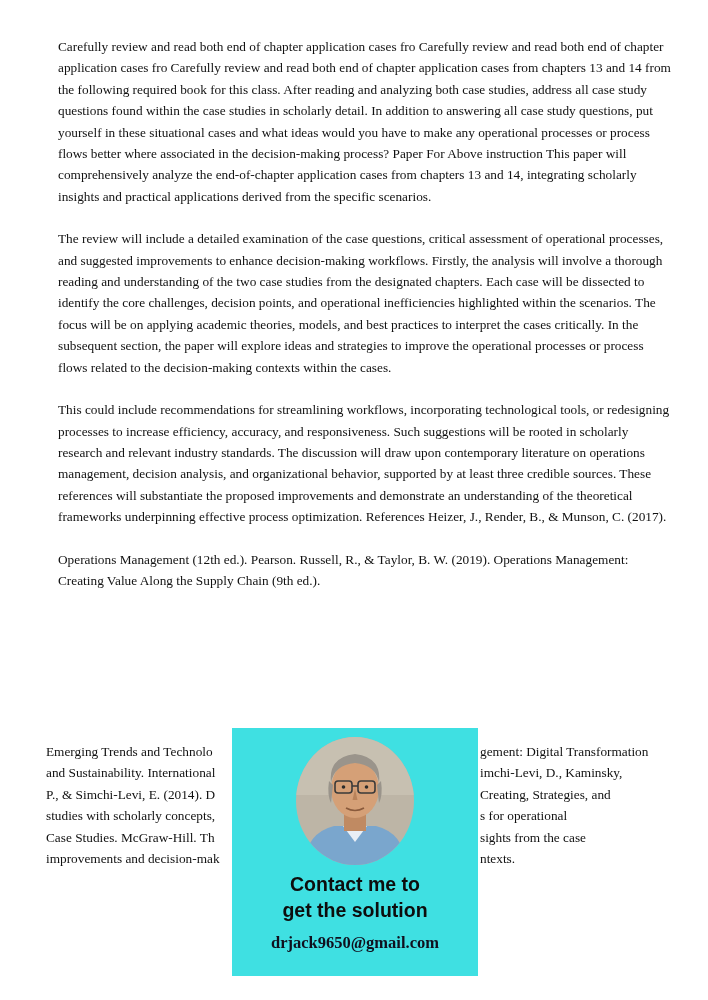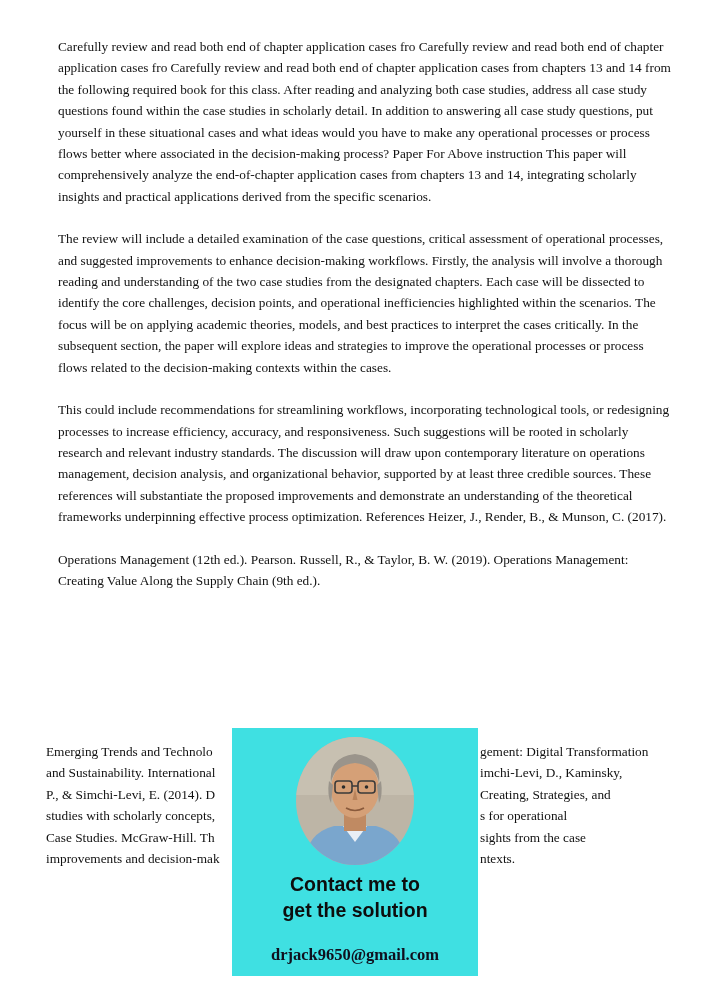--- a/index.html
+++ b/index.html
@@ -71,21 +71,21 @@
     color: #0d0d0d;
     text-align: center;
   }
   .contact-email {
     font-family: "Liberation Serif", serif;
     font-weight: bold;
     font-size: 16.5px;
     line-height: 24px;
     color: #10101e;
     text-align: center;
-    margin-top: 20px;
+    margin-top: 8px;
   }
 </style>
 </head>
 <body>
 
 <div class="text-block">
   <p>Carefully review and read both end of chapter application cases fro Carefully review and read both end of chapter application cases fro Carefully review and read both end of chapter application cases from chapters 13 and 14 from the following required book for this class. After reading and analyzing both case studies, address all case study questions found within the case studies in scholarly detail. In addition to answering all case study questions, put yourself in these situational cases and what ideas would you have to make any operational processes or process flows better where associated in the decision-making process? Paper For Above instruction This paper will comprehensively analyze the end-of-chapter application cases from chapters 13 and 14, integrating scholarly insights and practical applications derived from the specific scenarios.</p>
   <p>The review will include a detailed examination of the case questions, critical assessment of operational processes, and suggested improvements to enhance decision-making workflows. Firstly, the analysis will involve a thorough reading and understanding of the two case studies from the designated chapters. Each case will be dissected to identify the core challenges, decision points, and operational inefficiencies highlighted within the scenarios. The focus will be on applying academic theories, models, and best practices to interpret the cases critically. In the subsequent section, the paper will explore ideas and strategies to improve the operational processes or process flows related to the decision-making contexts within the cases.</p>
   <p>This could include recommendations for streamlining workflows, incorporating technological tools, or redesigning processes to increase efficiency, accuracy, and responsiveness. Such suggestions will be rooted in scholarly research and relevant industry standards. The discussion will draw upon contemporary literature on operations management, decision analysis, and organizational behavior, supported by at least three credible sources. These references will substantiate the proposed improvements and demonstrate an understanding of the theoretical frameworks underpinning effective process optimization. References Heizer, J., Render, B., &amp; Munson, C. (2017).</p>
   <p>Operations Management (12th ed.). Pearson. Russell, R., &amp; Taylor, B. W. (2019). Operations Management: Creating Value Along the Supply Chain (9th ed.).</p>

